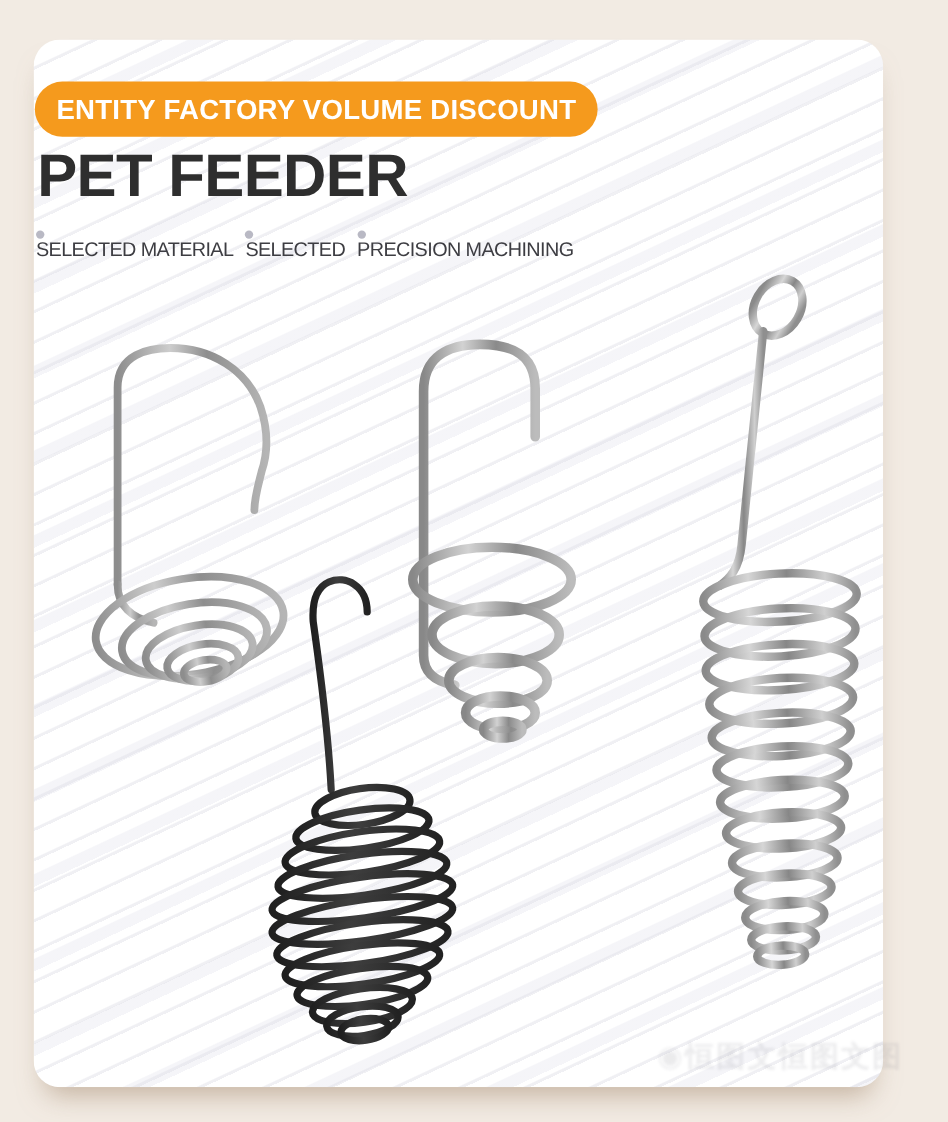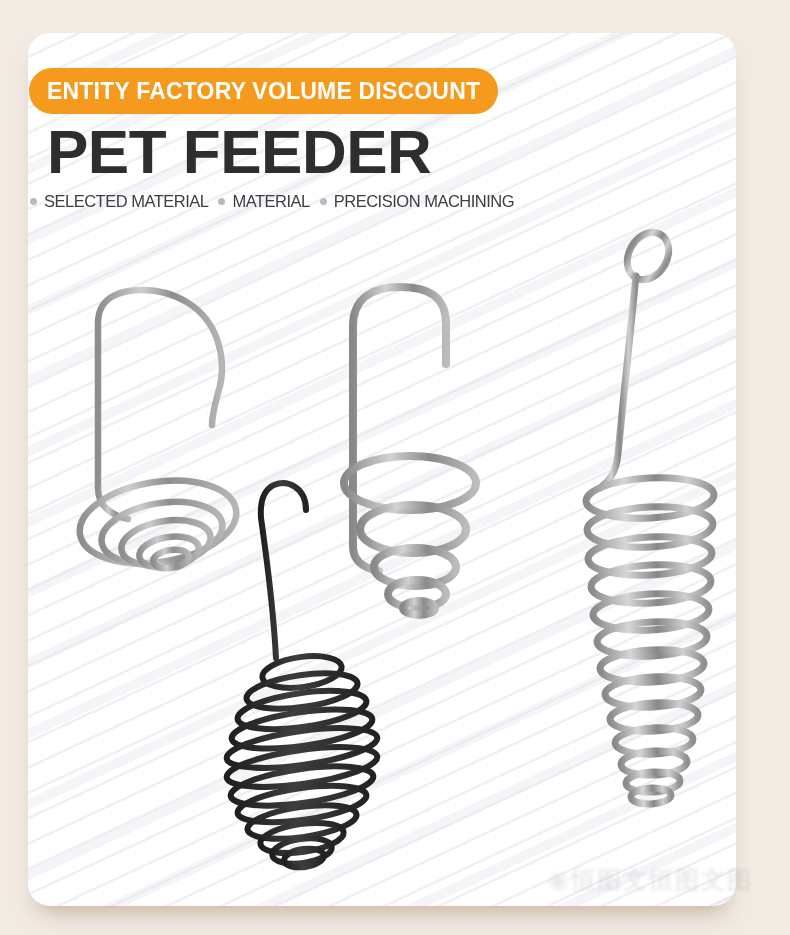--- a/index.html
+++ b/index.html
@@ -31,29 +31,29 @@
     background:var(--accent);
     border-radius:23px;
     display:flex;align-items:center;
     padding:0 18px;
   }
   .badge span{
     color:#fff;font-size:23px;font-weight:bold;letter-spacing:.2px;
     white-space:nowrap;
   }
   .title{
-    position:absolute;left:19px;top:88px;
-    font-size:62px;font-weight:bold;color:var(--title);
+    position:absolute;left:3px;top:88px;
+    font-size:50px;font-weight:bold;color:var(--title);
     letter-spacing:-.5px;line-height:1;white-space:nowrap;
   }
   .features{
     position:absolute;left:2px;top:159px;
     display:flex;align-items:center;white-space:nowrap;
   }
-  .feat{display:flex;align-items:center;margin-right:10px;}
+  .feat{display:flex;align-items:flex-start;margin-right:10px;flex-direction:column;}
   .dot{
     display:inline-block;width:7px;height:7px;border-radius:50%;
     background:var(--bullet);margin-right:7px;flex:0 0 auto;
   }
   .ftext{
     font-size:16.5px;color:var(--text);letter-spacing:-.5px;
   }
   svg.p{position:absolute;overflow:visible;}
   .p1{left:42px;top:242px;width:172px;height:312px;}
   .p2{left:308px;top:247px;width:148px;height:335px;}
@@ -76,21 +76,21 @@
 
   <h1 class="title">PET FEEDER</h1>
 
   <div class="features">
     <span class="feat">
       <i class="dot"></i>
       <span class="ftext">SELECTED MATERIAL</span>
     </span>
     <span class="feat">
       <i class="dot"></i>
-      <span class="ftext">MATERIAL</span>
+      <span class="ftext">SELECTED</span>
     </span>
     <span class="feat">
       <i class="dot"></i>
       <span class="ftext">PRECISION MACHINING</span>
     </span>
   </div>
 
   <svg class="p p1" viewBox="0 0 172 312" aria-label="stainless round-hook conical spring feeder">
     <defs>
       <linearGradient id="mg1" x1="0" y1="0" x2="1" y2="0">

